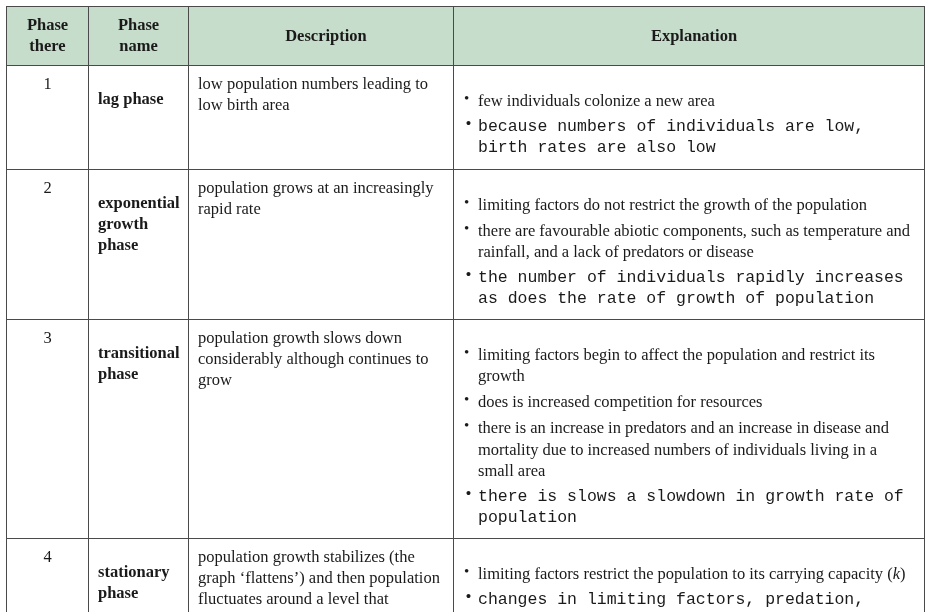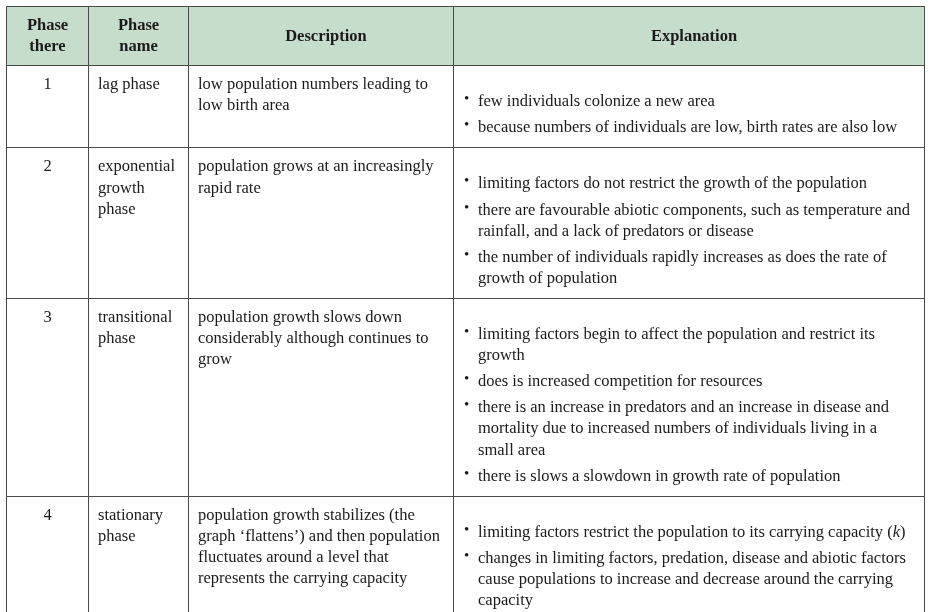--- a/index.html
+++ b/index.html
@@ -46,40 +46,42 @@
   }
   table.phase-table thead th.wide {
     padding-left: 10px;
     padding-right: 0;
   }
   td.num {
     text-align: center;
     padding: 7px 4px 10px 4px;
   }
   td.name {
-    padding: 7px 8px 10px 9px;
+    padding: 22px 8px 10px 9px;
+    font-weight: bold;
   }
   td.desc {
     padding: 7px 8px 10px 9px;
   }
   td.expl {
     padding: 24px 8px 10px 10px;
   }
   ul.bullets {
     list-style: none;
     margin: 0;
     padding: 0;
   }
   ul.bullets li {
     position: relative;
     padding-left: 14px;
     margin-bottom: 5px;
   }
   ul.bullets li:last-child {
     margin-bottom: 0;
+    font-family: Liberation Mono, monospace;
   }
   ul.bullets li::before {
     content: "\2022";
     position: absolute;
     left: 0;
     top: -1px;
     font-size: 15px;
   }
   .ital {
     font-style: italic;

